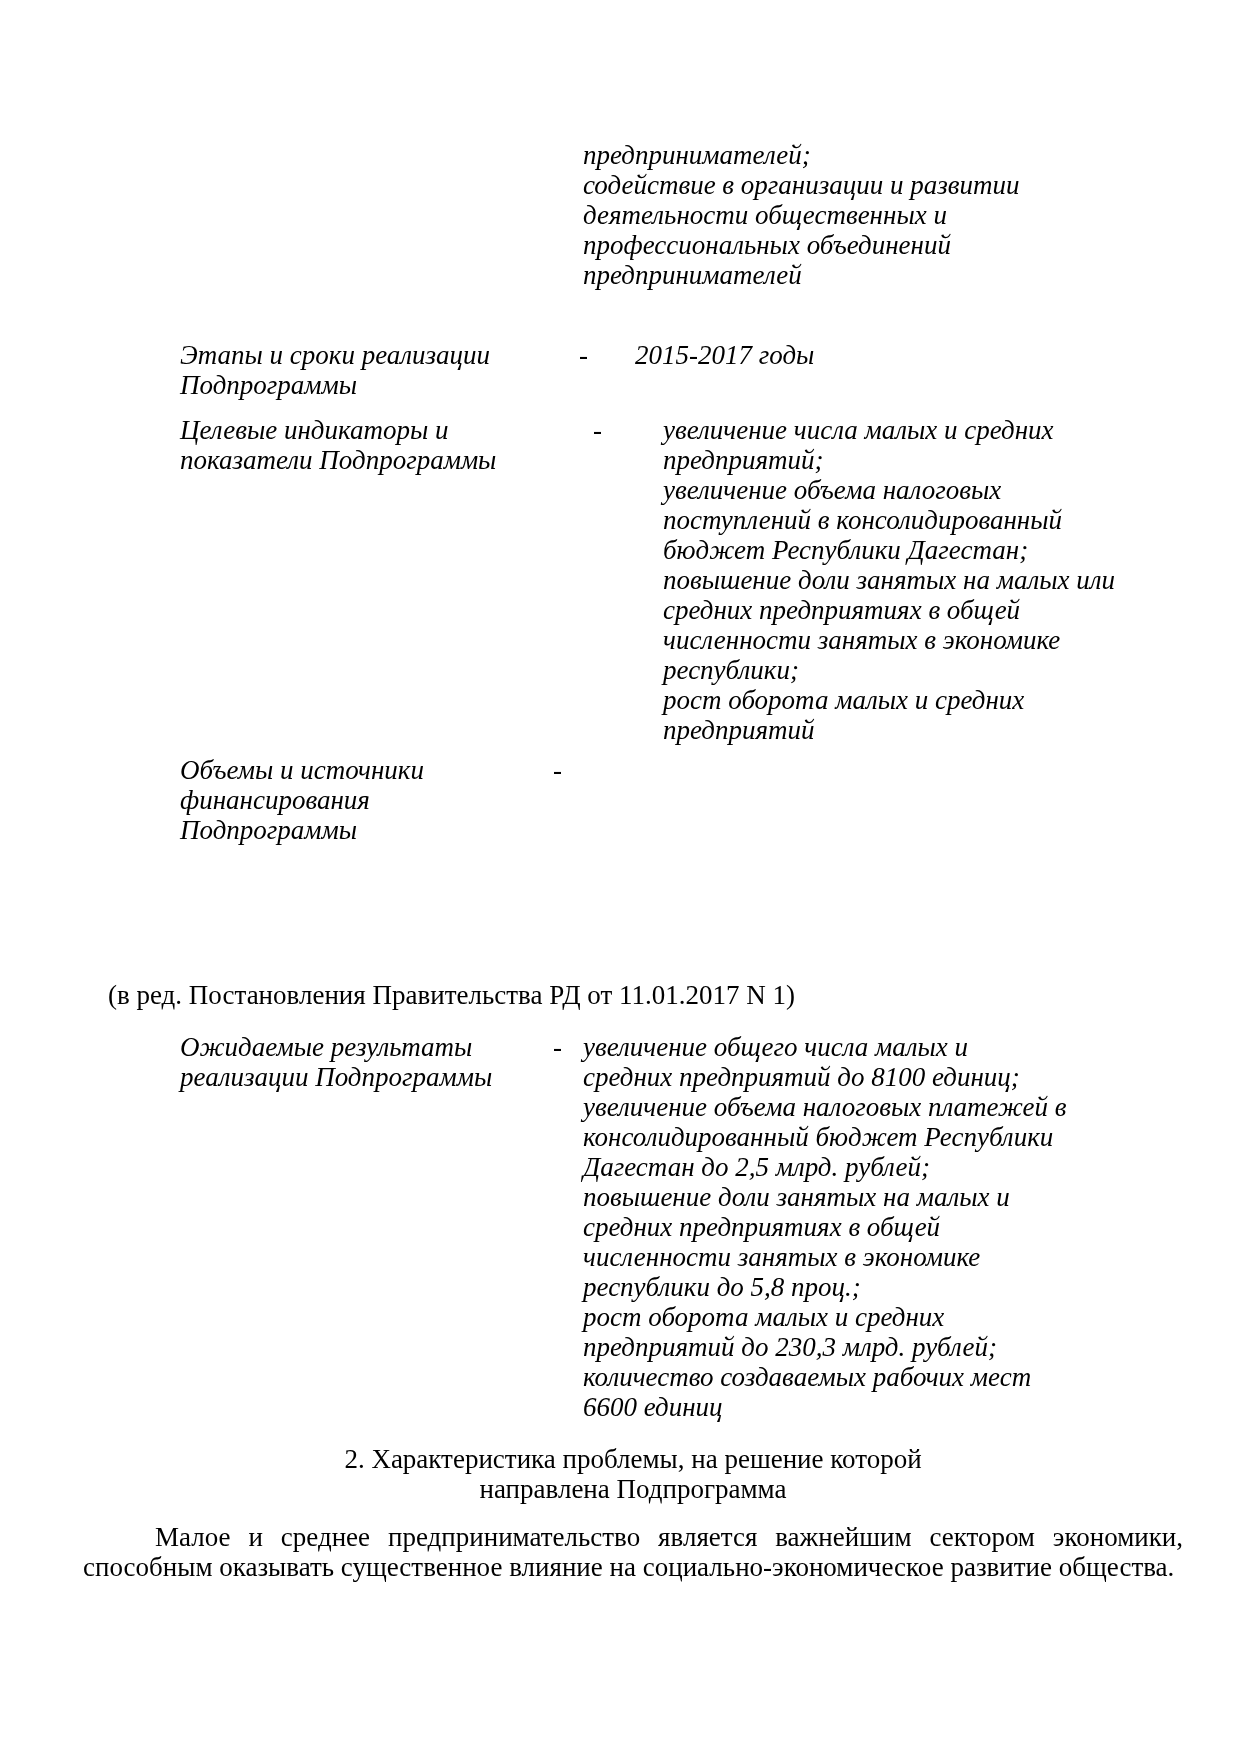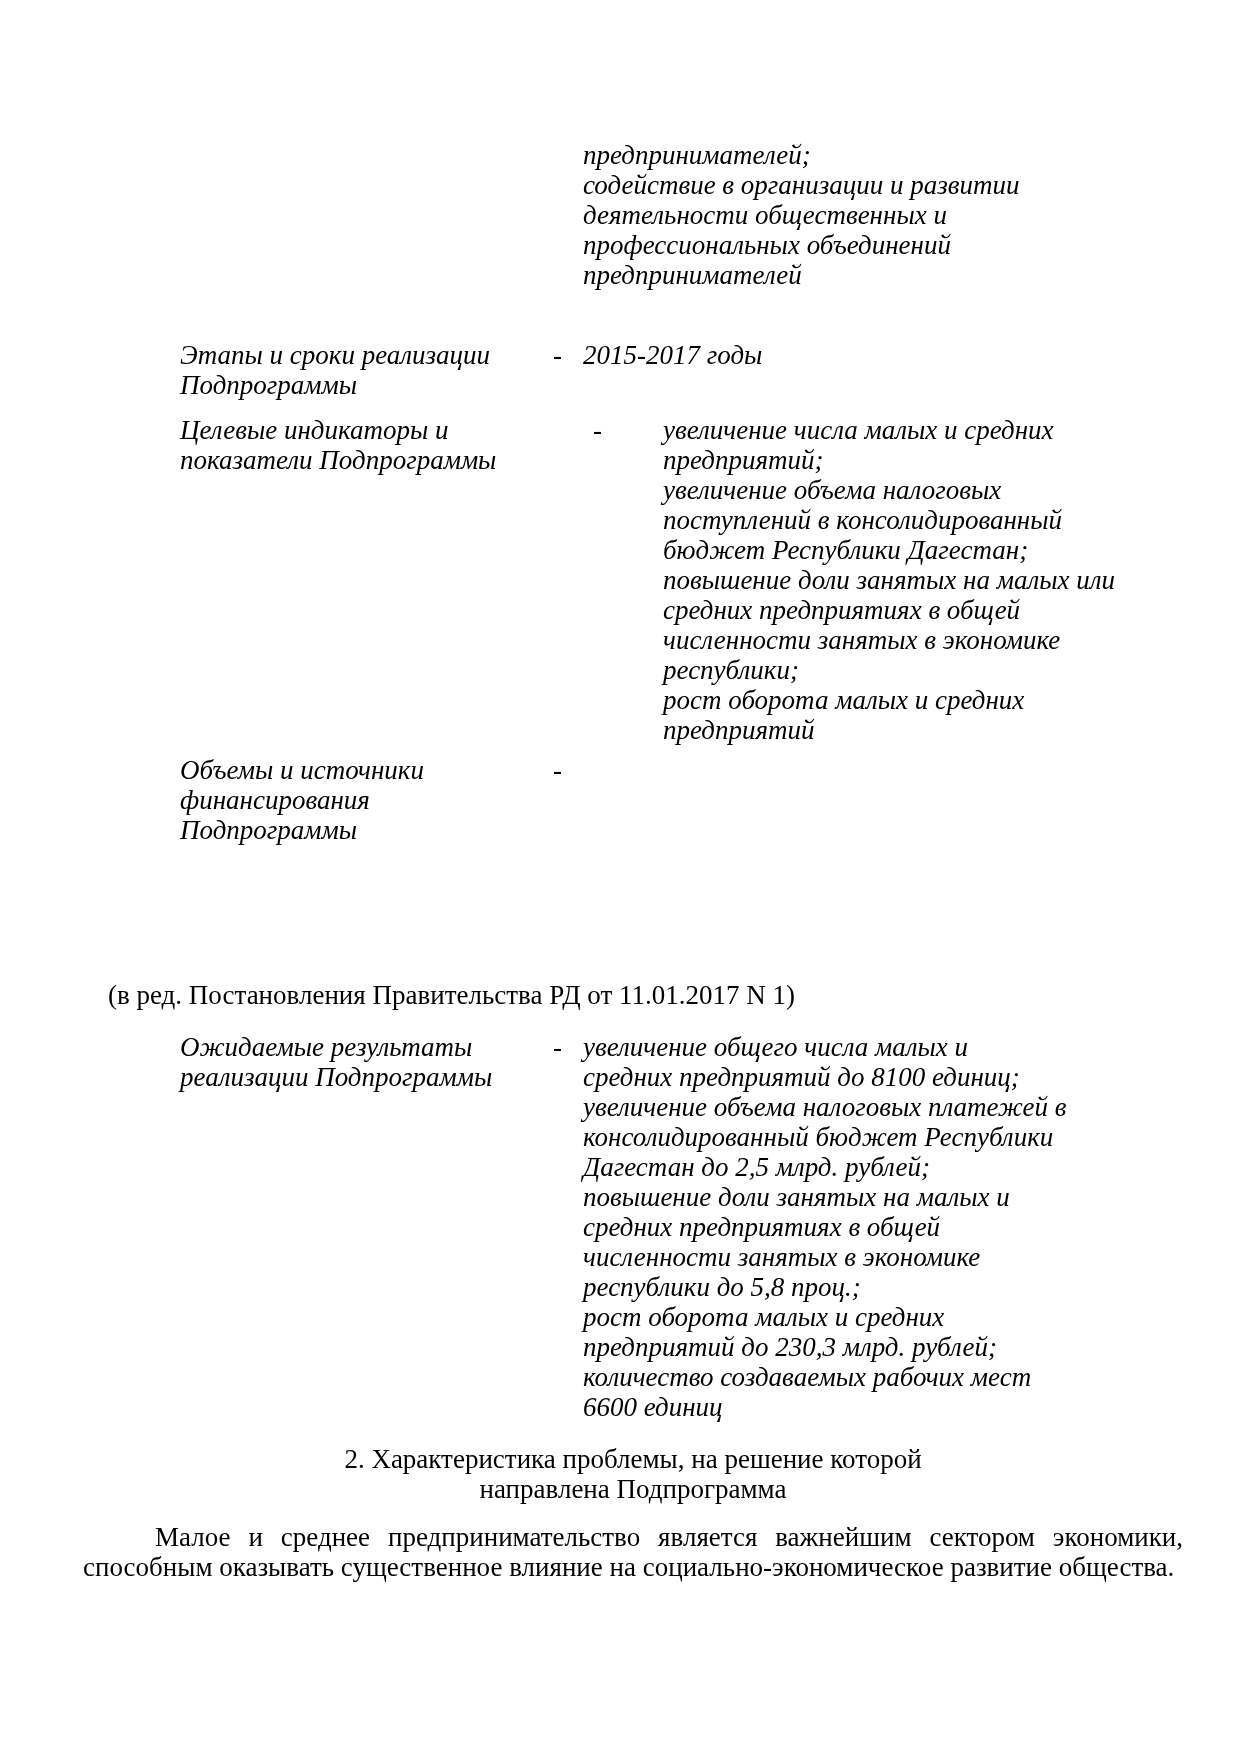--- a/index.html
+++ b/index.html
@@ -31,21 +31,21 @@
   }
   .cell-dash {
     width: 30px;
     white-space: pre-line;
   }
   .cell-value {
     width: 600px;
     white-space: pre-line;
   }
   .row-continued { top: 140px; }
-  .row-stages    { top: 340px; }
+  .row-stages    { top: 340px; gap: 26px; }
   .row-targets   { top: 415px; gap: 40px; }
   .row-funding   { top: 755px; }
   .row-results   { top: 1032px; }
   .amendment-note {
     position: absolute;
     left: 108px;
     top: 980px;
     width: 1000px;
     white-space: pre-line;
   }

